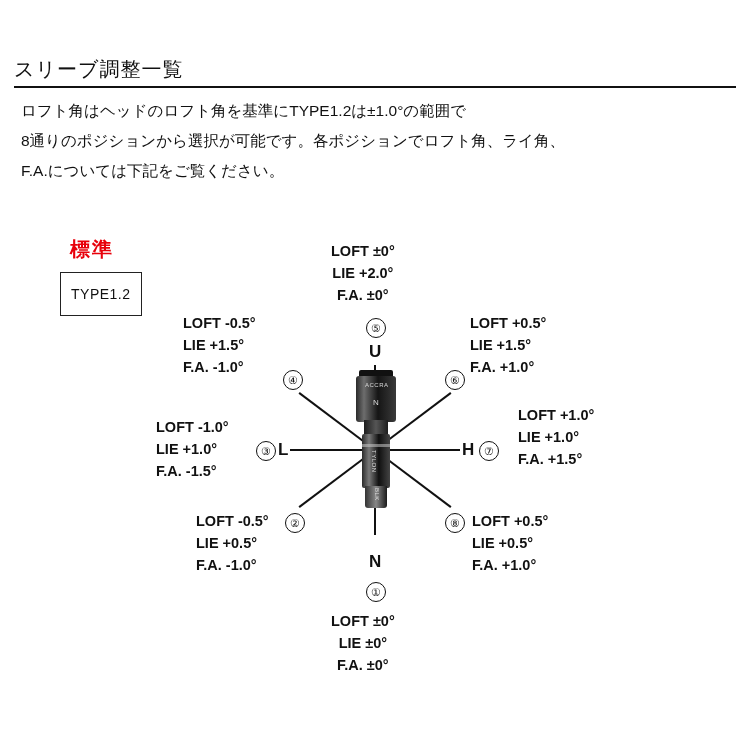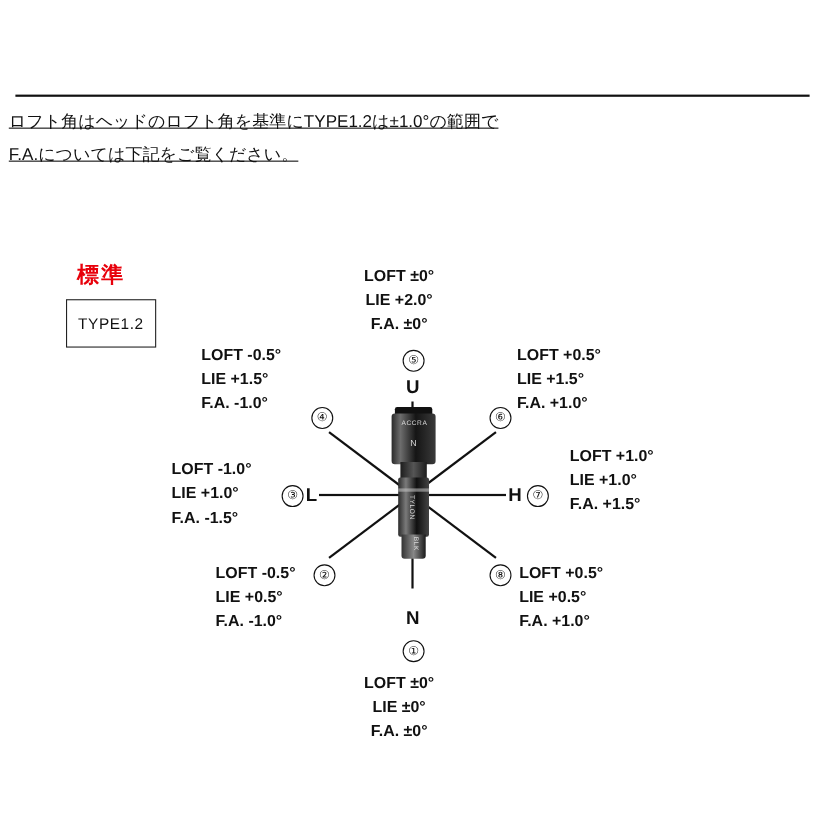--- a/index.html
+++ b/index.html
@@ -15,22 +15,22 @@
 
   
   .title{
     position:absolute;left:14px;top:56px;
     font-size:20px;letter-spacing:1px;color:#111;
   }
   .title-rule{
     position:absolute;left:14px;top:86px;width:722px;height:2px;background:#111;
   }
   .intro{
-    position:absolute;left:8px;top:96px;width:700px;
-    font-size:15.5px;line-height:30px;color:#111;text-decoration:underline;
+    position:absolute;left:21px;top:96px;width:700px;
+    font-size:15.5px;line-height:30px;color:#111;
   }
   .intro div{white-space:nowrap;}
 
   
   .std-label{
     position:absolute;left:70px;top:236px;
     font-size:20px;font-weight:bold;color:#e8000b;letter-spacing:2px;
   }
   .std-box{
     position:absolute;left:60px;top:272px;
@@ -89,24 +89,26 @@
   }
 
   
   .lbl{position:absolute;font-size:14.5px;line-height:22px;color:#111;white-space:nowrap;font-weight:bold;}
 </style>
 </head>
 <body>
 
 <div class="page">
 
+  <div class="title">スリーブ調整一覧</div>
   <div class="title-rule"></div>
 
   <div class="intro">
     <div>ロフト角はヘッドのロフト角を基準にTYPE1.2は±1.0°の範囲で</div>
+    <div>8通りのポジションから選択が可能です。各ポジションでロフト角、ライ角、</div>
     <div>F.A.については下記をご覧ください。</div>
   </div>
 
   <div class="std-label">標準</div>
   <div class="std-box">TYPE1.2</div>
 
   <div class="diagram">
 
     <div class="spoke" style="left:375px;top:249px;width:85px;transform:rotate(-90deg);"></div>
     <div class="spoke" style="left:375px;top:249px;width:85px;transform:rotate(90deg);"></div>

